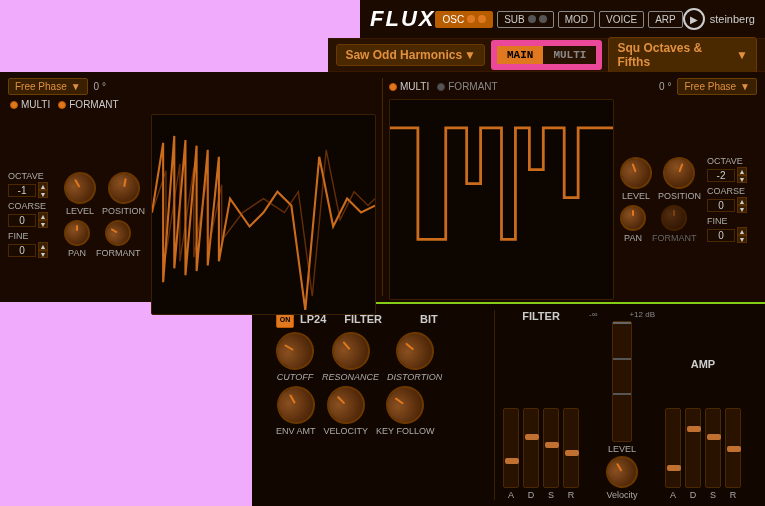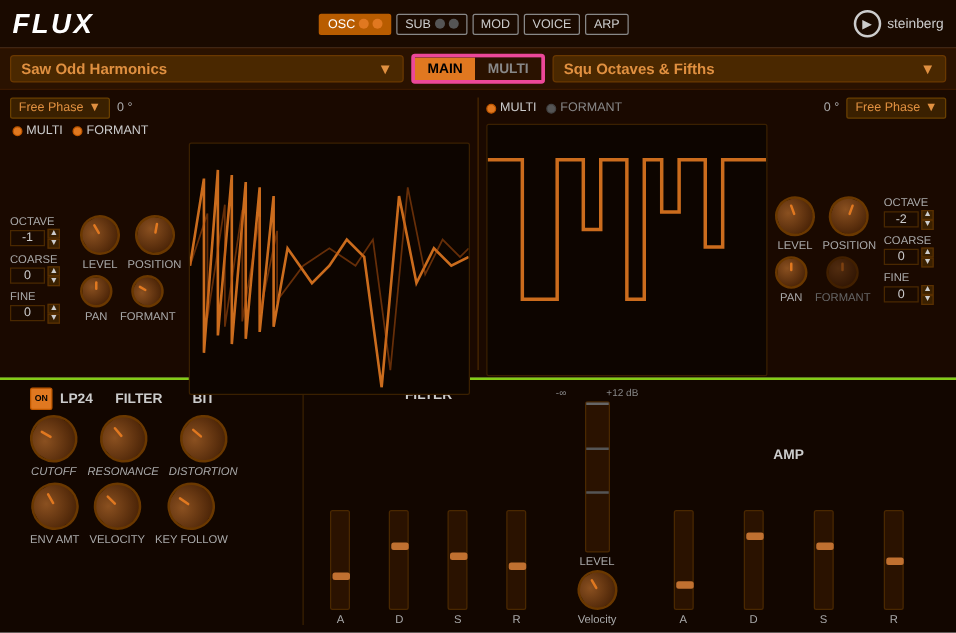--- a/index.html
+++ b/index.html
@@ -108,23 +108,24 @@
       padding: 3px 8px;
       border-radius: 3px;
       flex: 1;
       display: flex;
       align-items: center;
       justify-content: space-between;
       cursor: pointer;
     }
     .tab-group {
       display: flex;
-      border: 3px solid #ec4899;
+      border: 6px solid #ec4899;
       border-radius: 3px;
       overflow: hidden;
+      font-family: Liberation Mono, monospace;
     }
     .tab {
       padding: 3px 10px;
       font-size: 11px;
       font-weight: bold;
       background: #2a1200;
       color: #888;
       cursor: pointer;
     }
     .tab.active {
@@ -251,21 +252,21 @@
       background: #c07030;
       border-radius: 2px;
       position: absolute;
       left: 1px;
       cursor: pointer;
     }
   </style>
 </head>
 <body>
 
-<div style="width:765px; height:506px; background:#a3a3a3; display:flex; flex-direction:column; overflow:hidden;">
+<div style="width:765px; height:506px; background:#f0abfc; display:flex; flex-direction:column; overflow:hidden;align-items:flex-end;">
 
   <div class="header">
     <div class="flux-logo">FLUX</div>
 
     <div class="header-nav">
 
       <div class="nav-btn active">
         <span>OSC</span>
         <span class="nav-dot active"></span>
         <span class="nav-dot active"></span>
@@ -494,21 +495,21 @@
 
   <div style="background:#120600; display:flex; padding:6px 24px; gap:8px; border-top:2px solid #84cc16; flex:1;">
 
     <div style="display:flex; flex-direction:column; gap:4px; width:210px;">
       <div style="display:flex; align-items:center; gap:6px;">
         <div style="width:18px;height:18px;background:#e07820;border:1px solid #c05800;border-radius:2px;cursor:pointer;display:flex;align-items:center;justify-content:center;">
           <span style="font-size:7px;color:#000;font-weight:bold;">ON</span>
         </div>
         <span style="font-size:11px;color:#ccc;font-weight:bold;">LP24</span>
         <span style="font-size:11px;color:#ccc;font-weight:bold;margin-left:12px;">FILTER</span>
-        <span style="font-size:11px;color:#ccc;font-weight:bold;margin-left:18px;">BIT</span>
+        <span style="font-size:11px;color:#ccc;font-weight:bold;margin-left:32px;">BIT</span>
       </div>
 
       <div style="display:flex; gap:8px; align-items:flex-end;font-style:italic;">
         <div class="knob-group">
           <div class="knob knob-lg" style="transform:rotate(-60deg);"></div>
           <span class="knob-label">CUTOFF</span>
         </div>
         <div class="knob-group">
           <div class="knob knob-lg" style="transform:rotate(-40deg);"></div>
           <span class="knob-label">RESONANCE</span>

